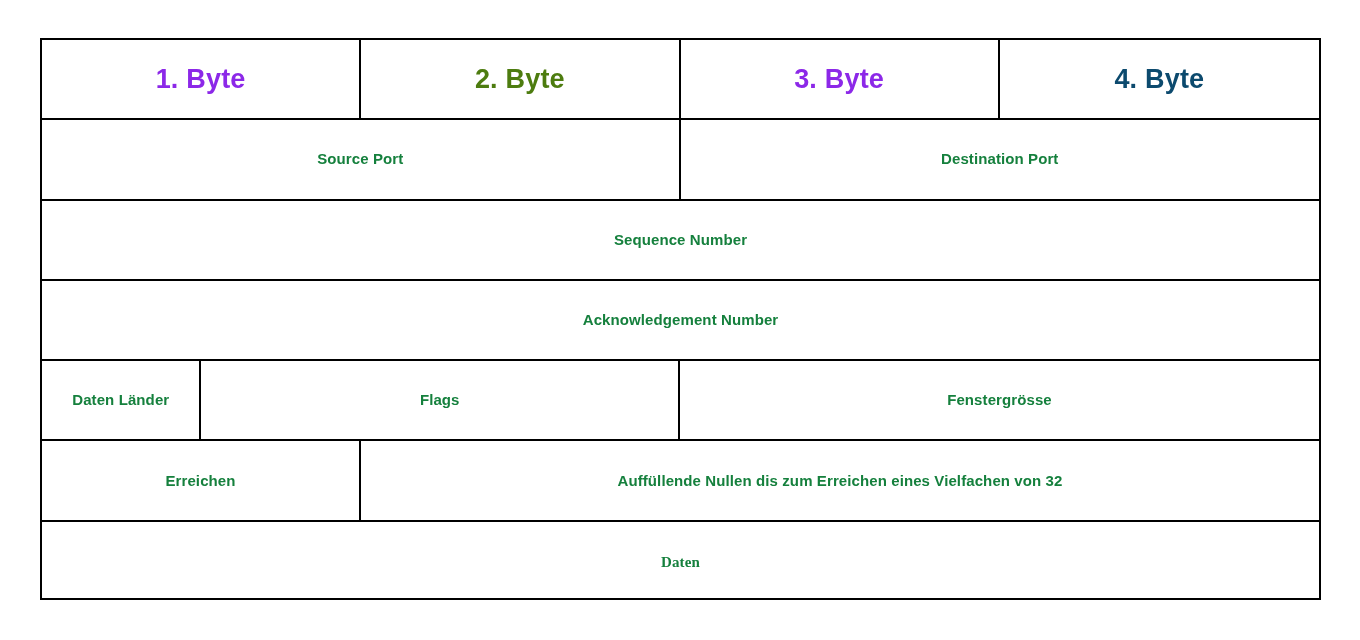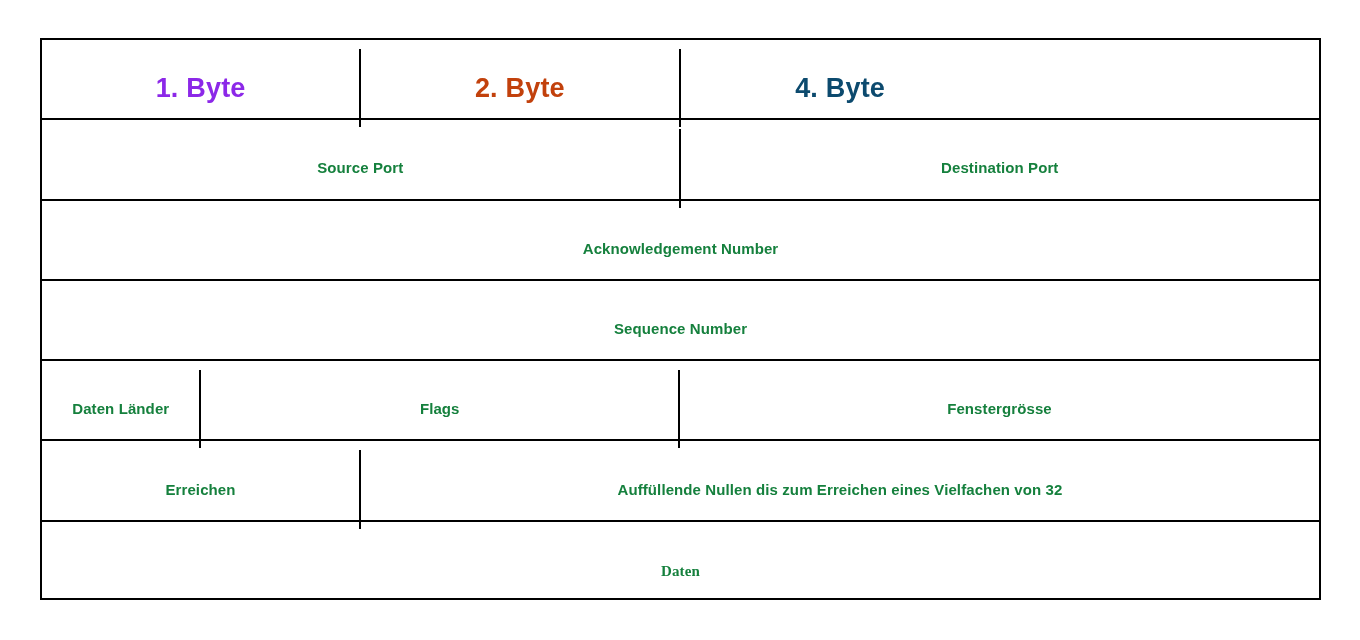--- a/index.html
+++ b/index.html
@@ -40,21 +40,20 @@
 
   .seg-cell {
     position: relative;
     box-sizing: border-box;
     display: flex;
     align-items: center;
     justify-content: center;
     height: 100%;
     border-right: 2px solid #000000;
     overflow: hidden;
-    margin-top: 9px;
   }
   .seg-cell.no-right {
     border-right: none;
   }
 
   .cell-label {
     font-size: 15px;
     font-weight: bold;
     color: #15803d;
     line-height: 1.2;
@@ -85,45 +84,48 @@
 </head>
 <body>
 
 <div id="tcp-diagram">
 
   <div class="seg-row">
     <div class="seg-cell w-quarter">
       <span class="byte-label" style="color: rgb(140, 40, 232);">1. Byte</span>
     </div>
     <div class="seg-cell w-quarter">
-      <span class="byte-label" style="color: #c2410c;">2. Byte</span>
+      <span class="byte-label" style="color: #4d7c0f;">2. Byte</span>
+    </div>
+    <div class="seg-cell w-quarter">
+      <span class="byte-label" style="color: rgb(140, 40, 232);">3. Byte</span>
     </div>
     <div class="seg-cell w-quarter no-right">
       <span class="byte-label" style="color: #0c4a6e;">4. Byte</span>
     </div>
   </div>
 
   <div class="seg-row">
     <div class="seg-cell w-half">
       <span class="cell-label">Source Port</span>
     </div>
     <div class="seg-cell w-half no-right">
       <span class="cell-label">Destination Port</span>
     </div>
   </div>
 
   <div class="seg-row">
     <div class="seg-cell w-full no-right">
-      <span class="cell-label">Acknowledgement Number</span>
+      <span class="cell-label">Sequence Number</span>
     </div>
   </div>
 
   <div class="seg-row">
     <div class="seg-cell w-full no-right">
-      <span class="cell-label">Sequence Number</span>
+      <span class="cell-label">Acknowledgement Number</span>
     </div>
   </div>
 
   <div class="seg-row">
     <div class="seg-cell w-headerlen">
       <span class="cell-label">Daten Länder</span>
     </div>
     <div class="seg-cell w-flags">
       <span class="cell-label">Flags</span>
     </div>

